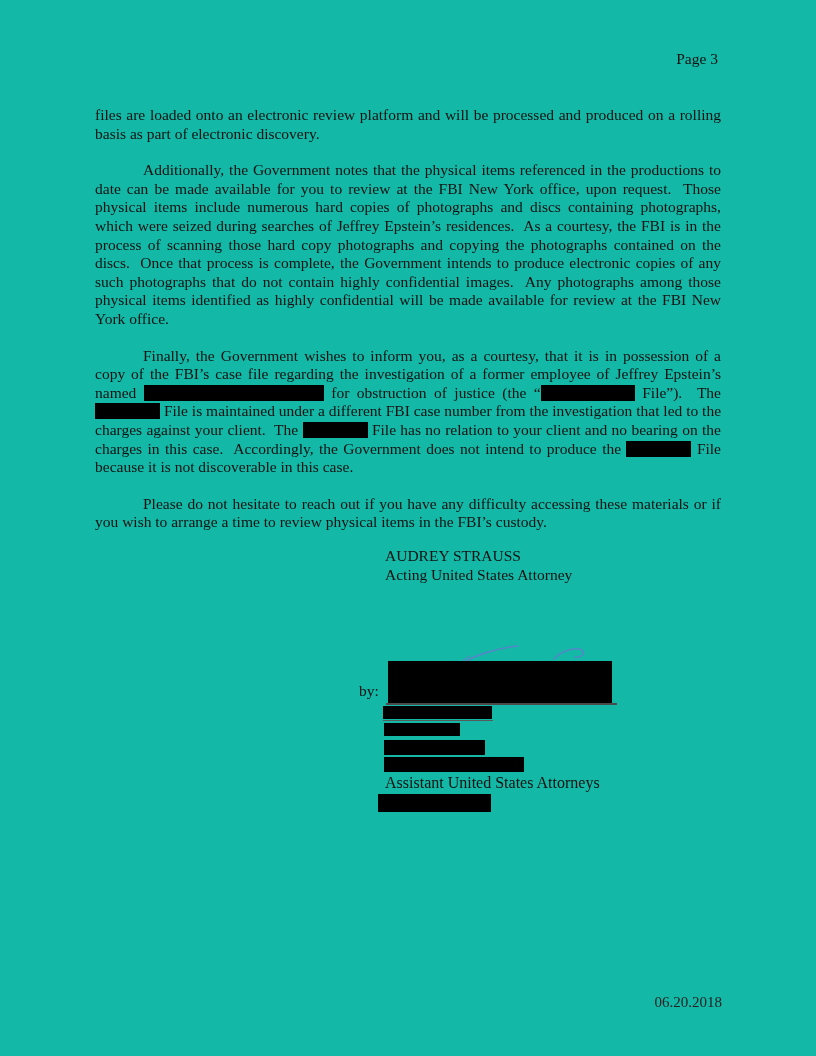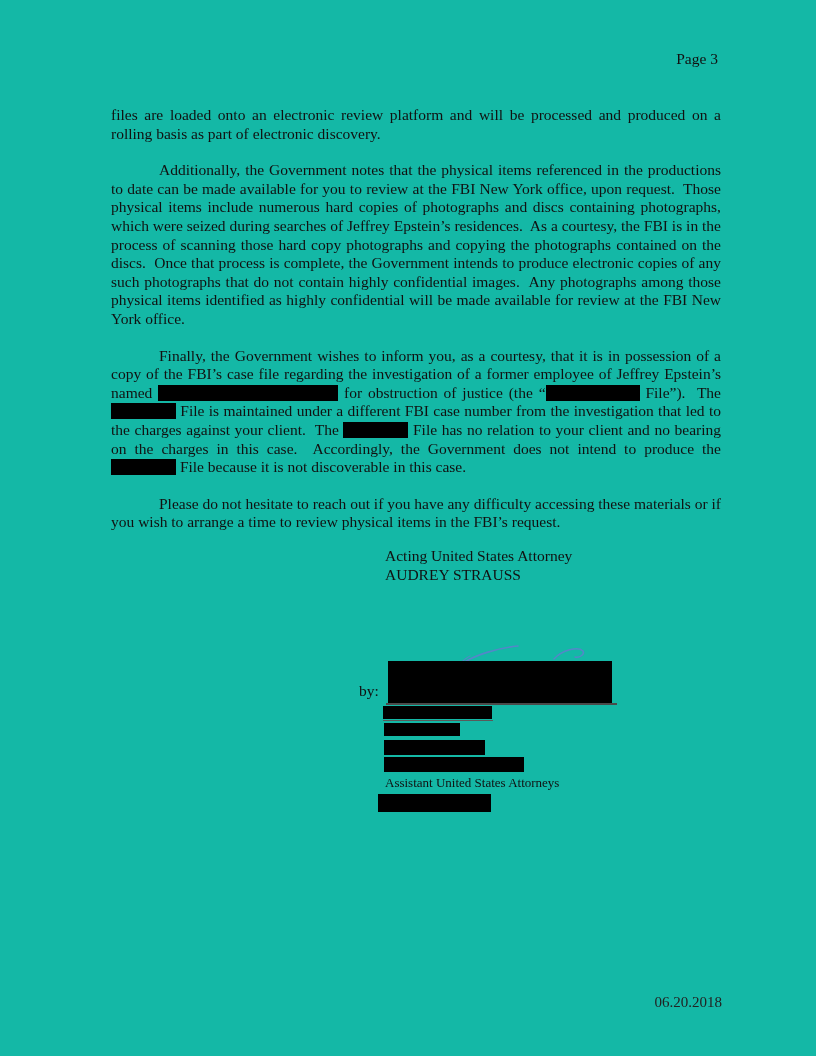--- a/index.html
+++ b/index.html
@@ -14,21 +14,21 @@
   }
   .page-number{
     position:absolute;top:50px;right:98px;
     font-size:15.5px;line-height:18.6px;
   }
   .content{
     position:absolute;left:95px;top:106px;width:626px;
     font-size:15.5px;line-height:18.6px;
     text-align:justify;
   }
-  .content p{margin:0 0 18px 16px;text-indent:48px;}
+  .content p{margin:0 0 18px 0;text-indent:48px;}
   .content p.no-indent{text-indent:0;}
   .redact{
     display:inline-block;
     background:#000;
     height:16px;
     vertical-align:-3px;
   }
   .r1{width:180px;}
   .r2{width:94px;}
   .r3{width:65px;}
@@ -49,21 +49,21 @@
   .sig-underline{position:absolute;left:386px;top:694px;width:231px;height:2px;background:#4a4a4a;}
   .blk{position:absolute;background:#000;}
   .box-big{left:388px;top:652px;width:224px;height:42px;}
   .box-s2{left:383px;top:697px;width:109px;height:13px;}
   .line-s2{position:absolute;left:383px;top:711px;width:110px;height:1px;background:#5a5a5a;}
   .box-s3{left:384px;top:714px;width:76px;height:13px;}
   .box-s4{left:384px;top:731px;width:101px;height:15px;}
   .box-s5{left:384px;top:748px;width:140px;height:15px;}
   .attorneys-title{
     position:absolute;left:385px;top:765px;
-    font-size:13px;line-height:18.6px;
+    font-size:16px;line-height:18.6px;
   }
   .box-s6{left:378px;top:785px;width:113px;height:18px;}
   .date-stamp{
     position:absolute;right:94px;top:994px;
     font-size:15px;
     font-family:"Liberation Serif","DejaVu Serif",serif;
     color:#222;
   }
 </style>
 </head>
@@ -73,26 +73,26 @@
 
   <div class="page-number">Page 3</div>
 
   <div class="content">
     <p class="no-indent">files are loaded onto an electronic review platform and will be processed and produced on a rolling basis as part of electronic discovery.</p>
 
     <p>Additionally, the Government notes that the physical items referenced in the productions to date can be made available for you to review at the FBI New York office, upon request.&nbsp; Those physical items include numerous hard copies of photographs and discs containing photographs, which were seized during searches of Jeffrey Epstein’s residences.&nbsp; As a courtesy, the FBI is in the process of scanning those hard copy photographs and copying the photographs contained on the discs.&nbsp; Once that process is complete, the Government intends to produce electronic copies of any such photographs that do not contain highly confidential images.&nbsp; Any photographs among those physical items identified as highly confidential will be made available for review at the FBI New York office.</p>
 
     <p><span>Finally, the Government wishes to inform you, as a courtesy, that it is in possession of a copy of the FBI’s case file regarding the investigation of a former employee of Jeffrey Epstein’s named </span><span class="redact r1"></span><span> for obstruction of justice (the “</span><span class="redact r2"></span><span> File”).&nbsp; The </span><span class="redact r3"></span><span> File is maintained under a different FBI case number from the investigation that led to the charges against your client.&nbsp; The </span><span class="redact r4"></span><span> File has no relation to your client and no bearing on the charges in this case.&nbsp; Accordingly, the Government does not intend to produce the </span><span class="redact r5"></span><span> File because it is not discoverable in this case.</span></p>
 
-    <p>Please do not hesitate to reach out if you have any difficulty accessing these materials or if you wish to arrange a time to review physical items in the FBI’s request.</p>
+    <p>Please do not hesitate to reach out if you have any difficulty accessing these materials or if you wish to arrange a time to review physical items in the FBI’s custody.</p>
   </div>
 
   <div class="closing">
+    <div>AUDREY STRAUSS</div>
     <div>Acting United States Attorney</div>
-    <div>AUDREY STRAUSS</div>
   </div>
 
   <div class="sig-area">
     <div class="by-label">by:</div>
 
     <svg class="sig-svg" viewBox="0 0 145 26" xmlns="http://www.w3.org/2000/svg">
       <path d="M12,22 C24,13 48,6 68,4" fill="none" stroke="#5b82cc" stroke-width="1.6" stroke-linecap="round" opacity="0.9"></path>
       <path d="M10,23 C12,19 16,16 20,14" fill="none" stroke="#5b82cc" stroke-width="1.2" stroke-linecap="round" opacity="0.8"></path>
       <path d="M104,17 C112,8 128,4 133,9 C135,12 130,16 125,15" fill="none" stroke="#5b82cc" stroke-width="1.5" stroke-linecap="round" opacity="0.9"></path>
     </svg>

